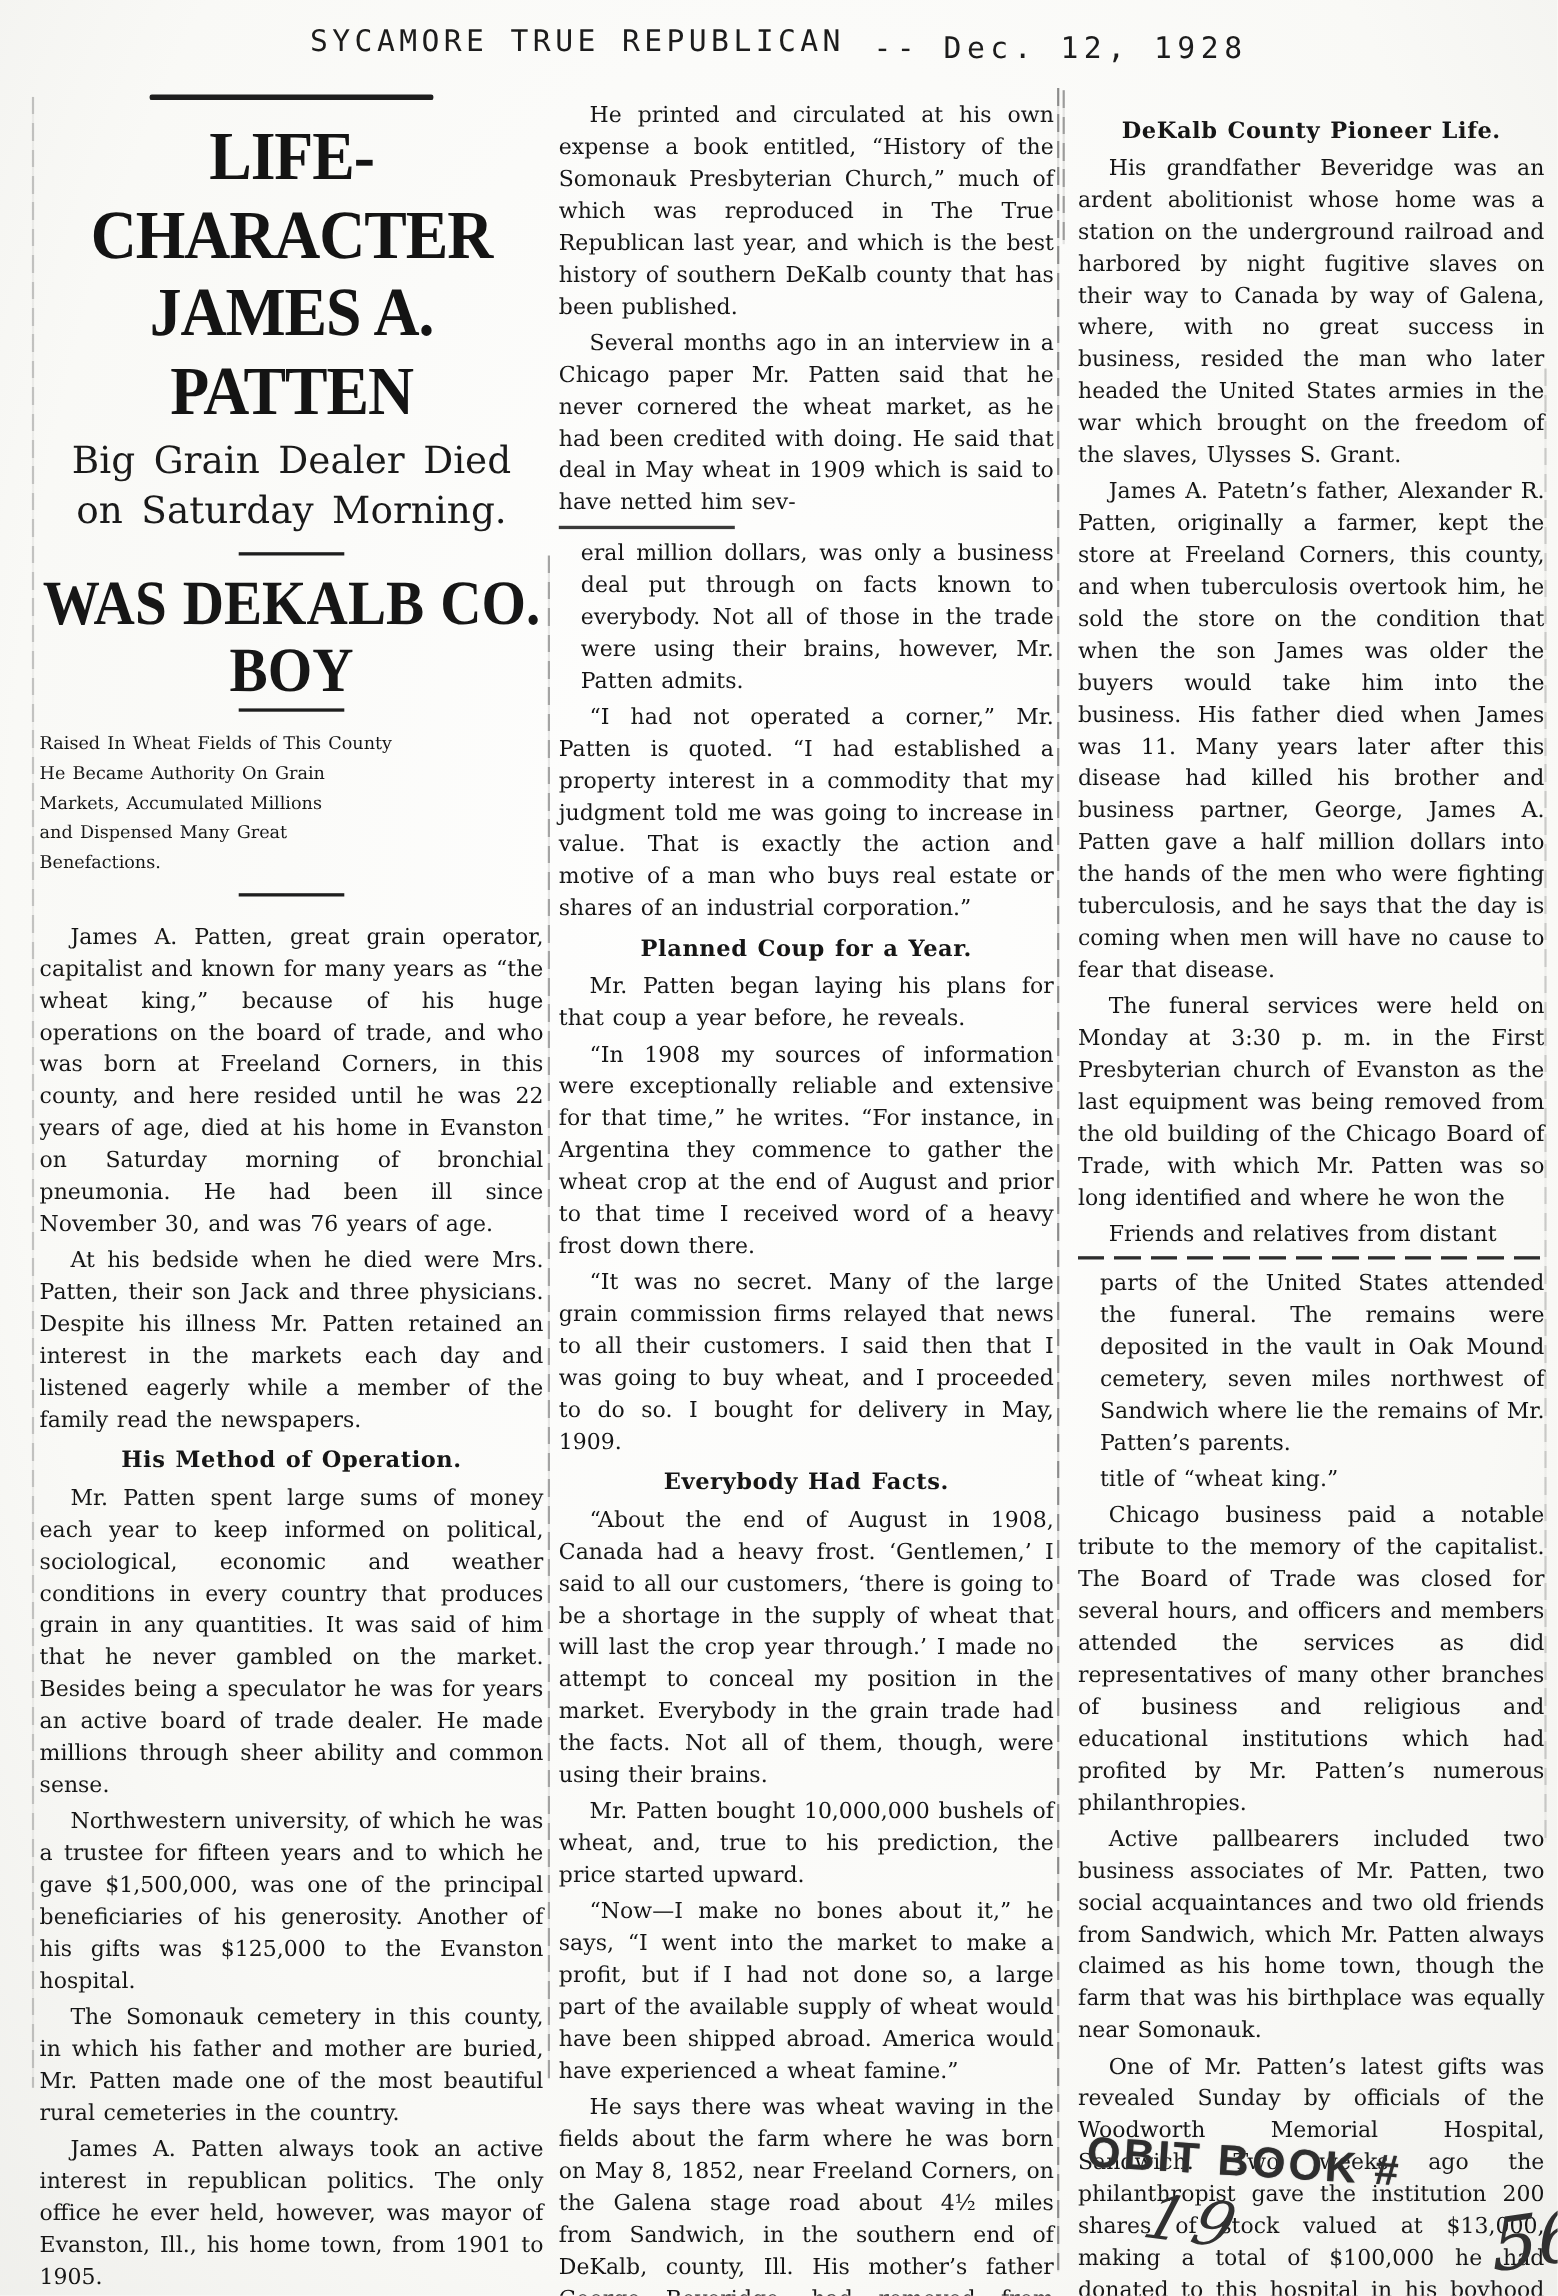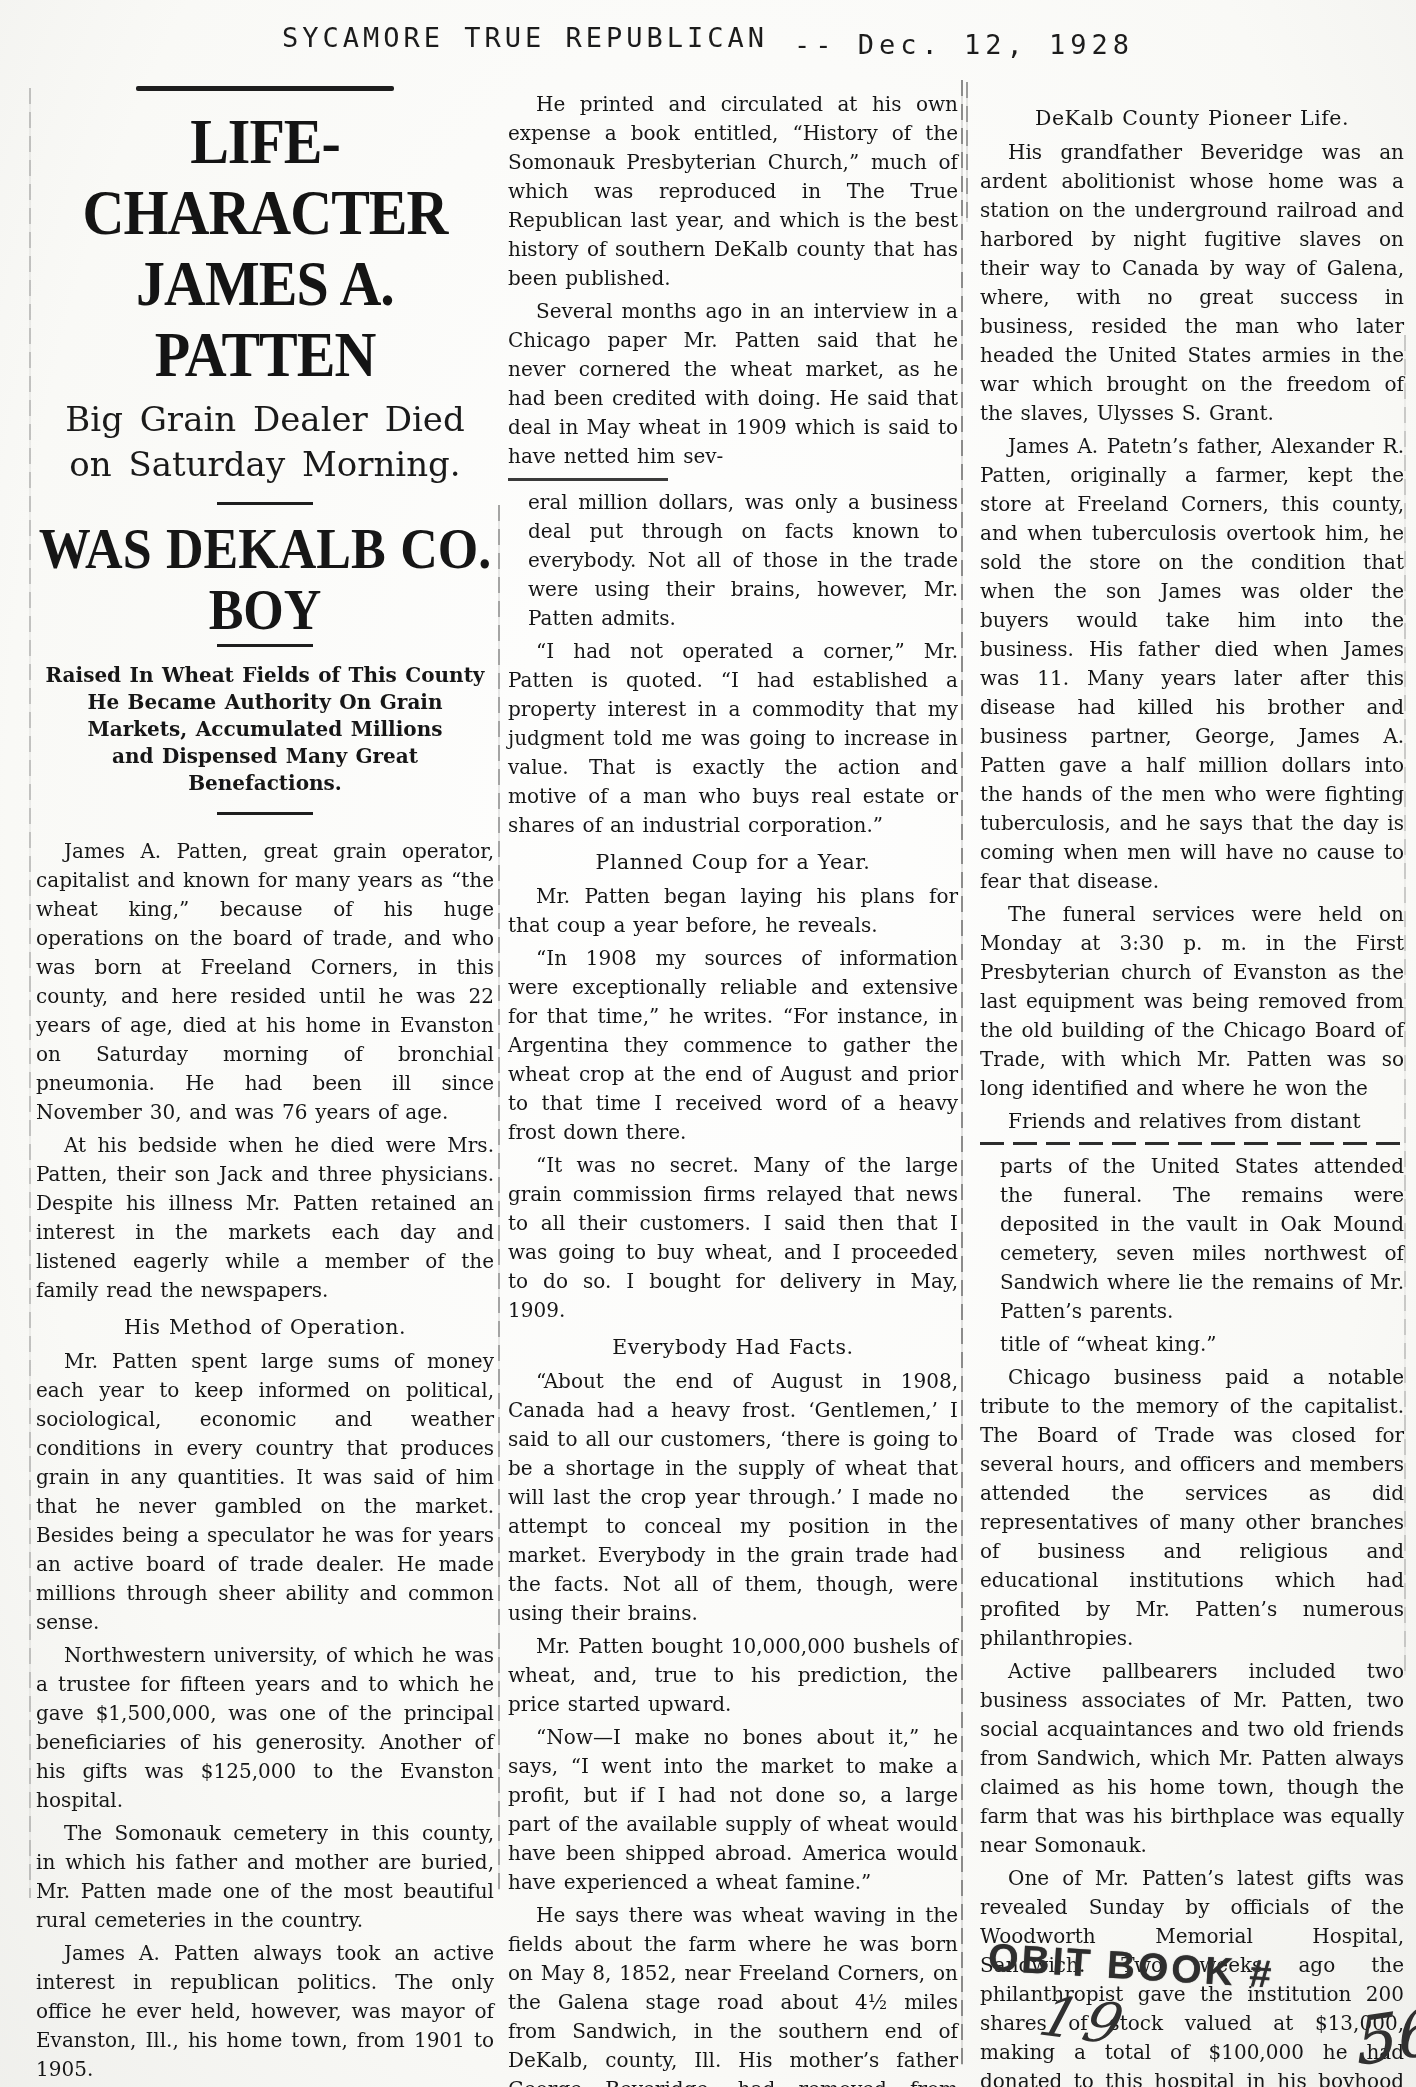--- a/index.html
+++ b/index.html
@@ -32,21 +32,21 @@
     position: absolute;
     text-align: justify;
     font-size: 20px; line-height: 29px;
     word-spacing: 1.5px;
   }
   .col p { margin: 0 0 4px 0; text-indent: 28px; }
   .col p.noindent { text-indent: 0; margin-left: 20px; }
   .col h3.col-subhead {
     margin: 8px 0 5px 0;
     text-align: center;
-    font-size: 20.5px; font-weight: normal;
+    font-size: 20.5px; font-weight: bold;
     letter-spacing: .5px;
     text-indent: 0;
   }
   #col-left   { left: 36px;  top: 80px;  width: 458px; margin-top: 22px; }
   #col-middle { left: 508px; top: 78px;  width: 450px; padding-top: 12px; }
   #col-right  { left: 980px; top: 96px;  width: 424px; }
   
   .rule-a { width: 258px; height: 5px; background: #1e1e1e; margin: 6px auto 16px auto; border-radius: 2px; }
   .rule-b { width: 96px; height: 3px; background: #1e1e1e; margin: 15px auto; }
   .headline {
@@ -70,23 +70,22 @@
   .headline2 {
     font-family: "Liberation Serif", serif;
     font-weight: bold;
     font-size: 52px; line-height: 1.05;
     text-align: center; letter-spacing: 0px;
     margin: 0;
     transform: scaleY(1.1);
     transform-origin: top center;
   }
   .kicker {
-    font-weight: bold;
-    font-size: 20px; line-height: 27px;
-    text-align: center;
+    font-weight: normal;
+    font-size: 16px; line-height: 27px;
     white-space: pre-line;
     margin: 0;
   }
   
   .fragrule { width: 160px; height: 3px; background: #3a3a3a; margin: 7px 0; }
   .dashrule {
     height: 3px; width: 100%;
     background: repeating-linear-gradient(to right, #2d2d2d 0 24px, transparent 24px 33px);
     margin: 6px 0 7px 0;
   }

